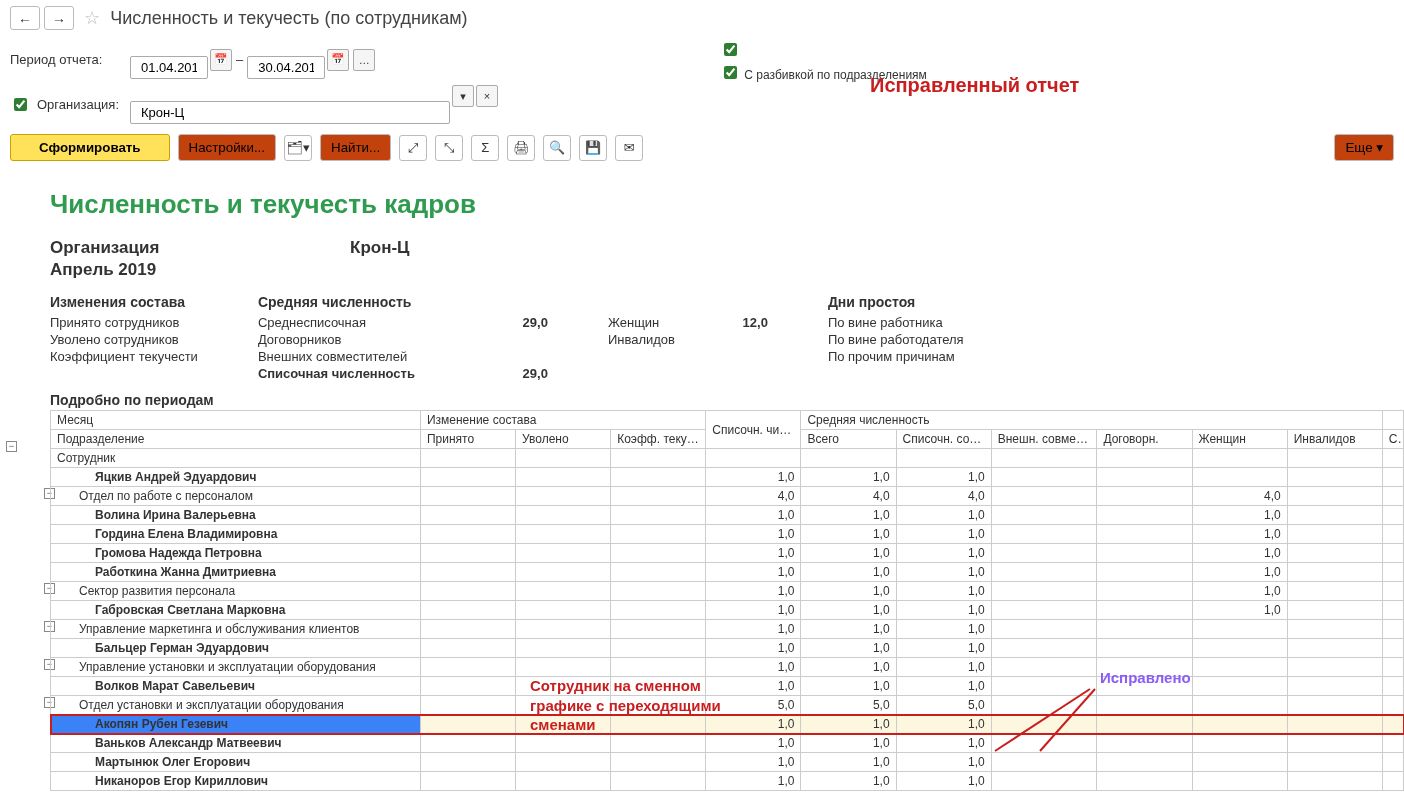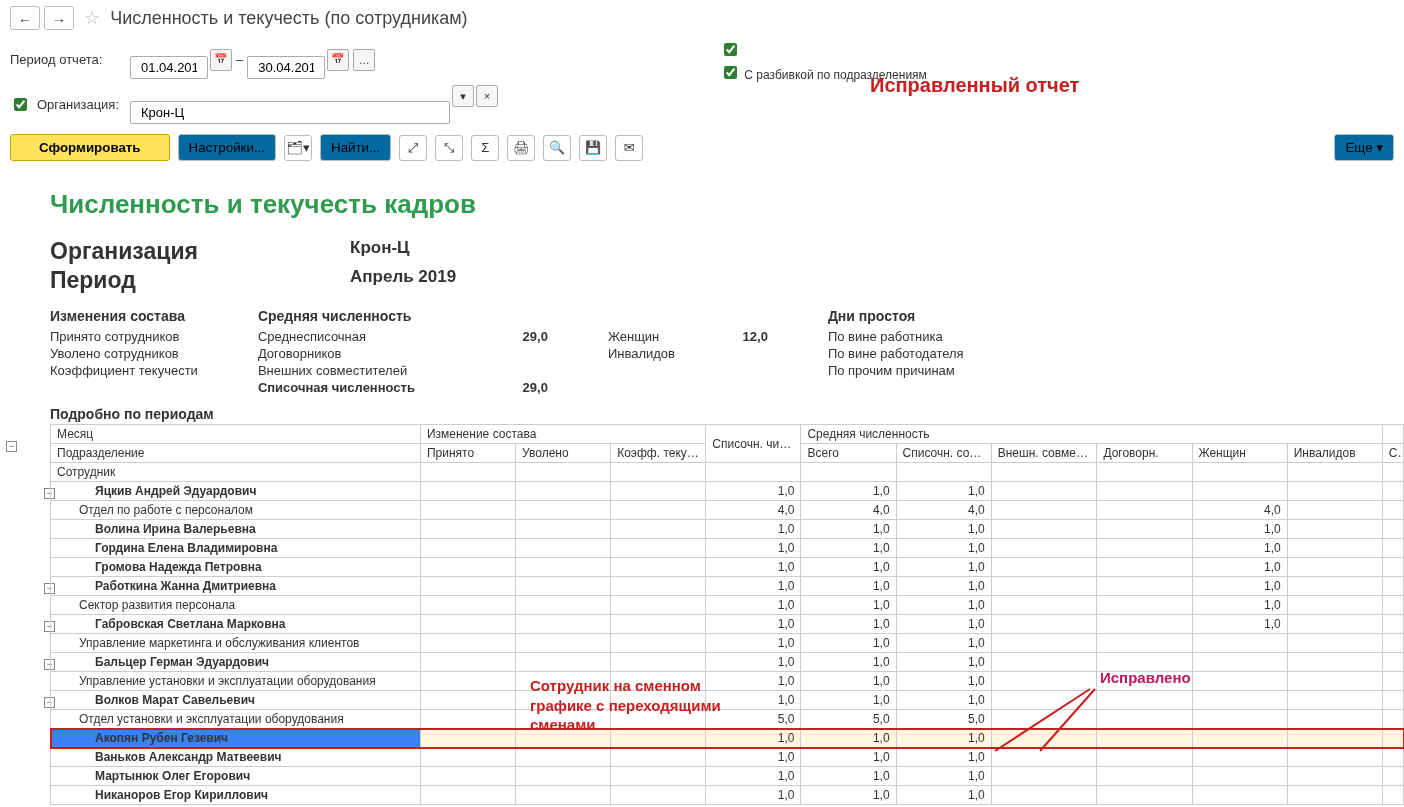--- a/index.html
+++ b/index.html
@@ -65,21 +65,21 @@
   .btn-primary {
     background: #ffe25a;
     border: 1px solid #c9a200;
     border-radius: 3px;
     padding: 5px 28px;
     font-weight: bold;
     cursor:pointer;
   }
   .btn {
     border:1px solid #bbb; border-radius:3px;
-    background:#0369a1; padding:5px 10px; cursor:pointer;
+    background:#c2410c; padding:5px 10px; cursor:pointer;
   }
   .icon-btn {
     width:28px; height:26px; border:1px solid #bbb;
     border-radius:3px; background:#fff;
     display:inline-flex; align-items:center; justify-content:center;
     cursor:pointer; font-size:13px;
   }
   .more-btn { margin-left:auto; }
   .report-area {
     position: relative;
@@ -92,21 +92,21 @@
     position:absolute;
     width:11px; height:11px; border:1px solid #888;
     background:#fff; font-size:9px; line-height:9px;
     text-align:center; color:#555; cursor:pointer;
   }
   .report-body {
     margin-left: 30px; padding-top: 18px;
   }
   .report-title { color:#2e9b4f; font-size:26px; font-weight:bold; margin-bottom:18px;}
   .meta-lines { display:grid; grid-template-columns:300px auto; row-gap:2px; margin-bottom:14px; }
-  .meta-lbl { font-size:23px; font-weight:bold; }
+  .meta-lbl { font-size:17px; font-weight:bold; }
   .meta-val { font-size:17px; font-weight:bold; }
   .summary-grid {
     display:flex; gap:60px; margin-bottom:10px;
   }
   .summary-col h4 { margin:0 0 4px 0; font-size:14px; font-weight:bold; }
   .summary-col div { font-size:13px; padding:1px 0; }
   .summary-col .wval { display:flex; }
   .summary-col .wval span:first-child { width:230px; }
   .summary-col .wval span:last-child { width:60px; text-align:right; font-weight:bold; }
   .sub-title { font-weight:bold; font-size:14px; margin:6px 0 2px 0; }
@@ -123,21 +123,21 @@
   .tbl .indent1 { padding-left: 28px; }
   .tbl .indent2 { padding-left: 44px; font-weight: bold; }
   .tbl tr.hl td { background:#fdf7e0; }
   .tbl tr.hl td:first-child { background:#3b82f6; }
   .hl-border { outline:2px solid #c91e1e; outline-offset:-1px; }
   .anno1 {
     position:absolute; color:#c91e1e; font-weight:bold; font-size:15px;
     left:480px; top:505px; line-height:1.3;
   }
   .anno2 {
-    position:absolute; color:#be185d; font-weight:bold; font-size:15px;
+    position:absolute; color:#8b5cf6; font-weight:bold; font-size:15px;
     left:1050px; top:498px;
   }
   .ptr-svg { position:absolute; pointer-events:none; }
   .colw-name { width: 350px; }
   .colw-s { width:90px; }
   .colw-m { width:100px;}
 </style>
 </head>
 <body>
 
@@ -208,21 +208,20 @@
       <div class="tree-box" style="left: 38px; top: 450px;">−</div>
       <div class="tree-box" style="left: 38px; top: 488px;">−</div>
       <div class="tree-box" style="left: 38px; top: 526px;">−</div>
     </div>
 
   <div class="report-body" style="position:relative;">
     <div class="report-title">Численность и текучесть кадров</div>
     <div class="meta-lines">
       <div class="meta-lbl">Организация</div>
       <div class="meta-val">Крон-Ц</div>
-      <div class="meta-lbl">Период</div>
       <div class="meta-val">Апрель 2019</div>
     </div>
 
     <div class="summary-grid">
       <div class="summary-col">
         <h4>Изменения состава</h4>
         <div>Принято сотрудников</div>
         <div>Уволено сотрудников</div>
         <div>Коэффициент текучести</div>
       </div>

